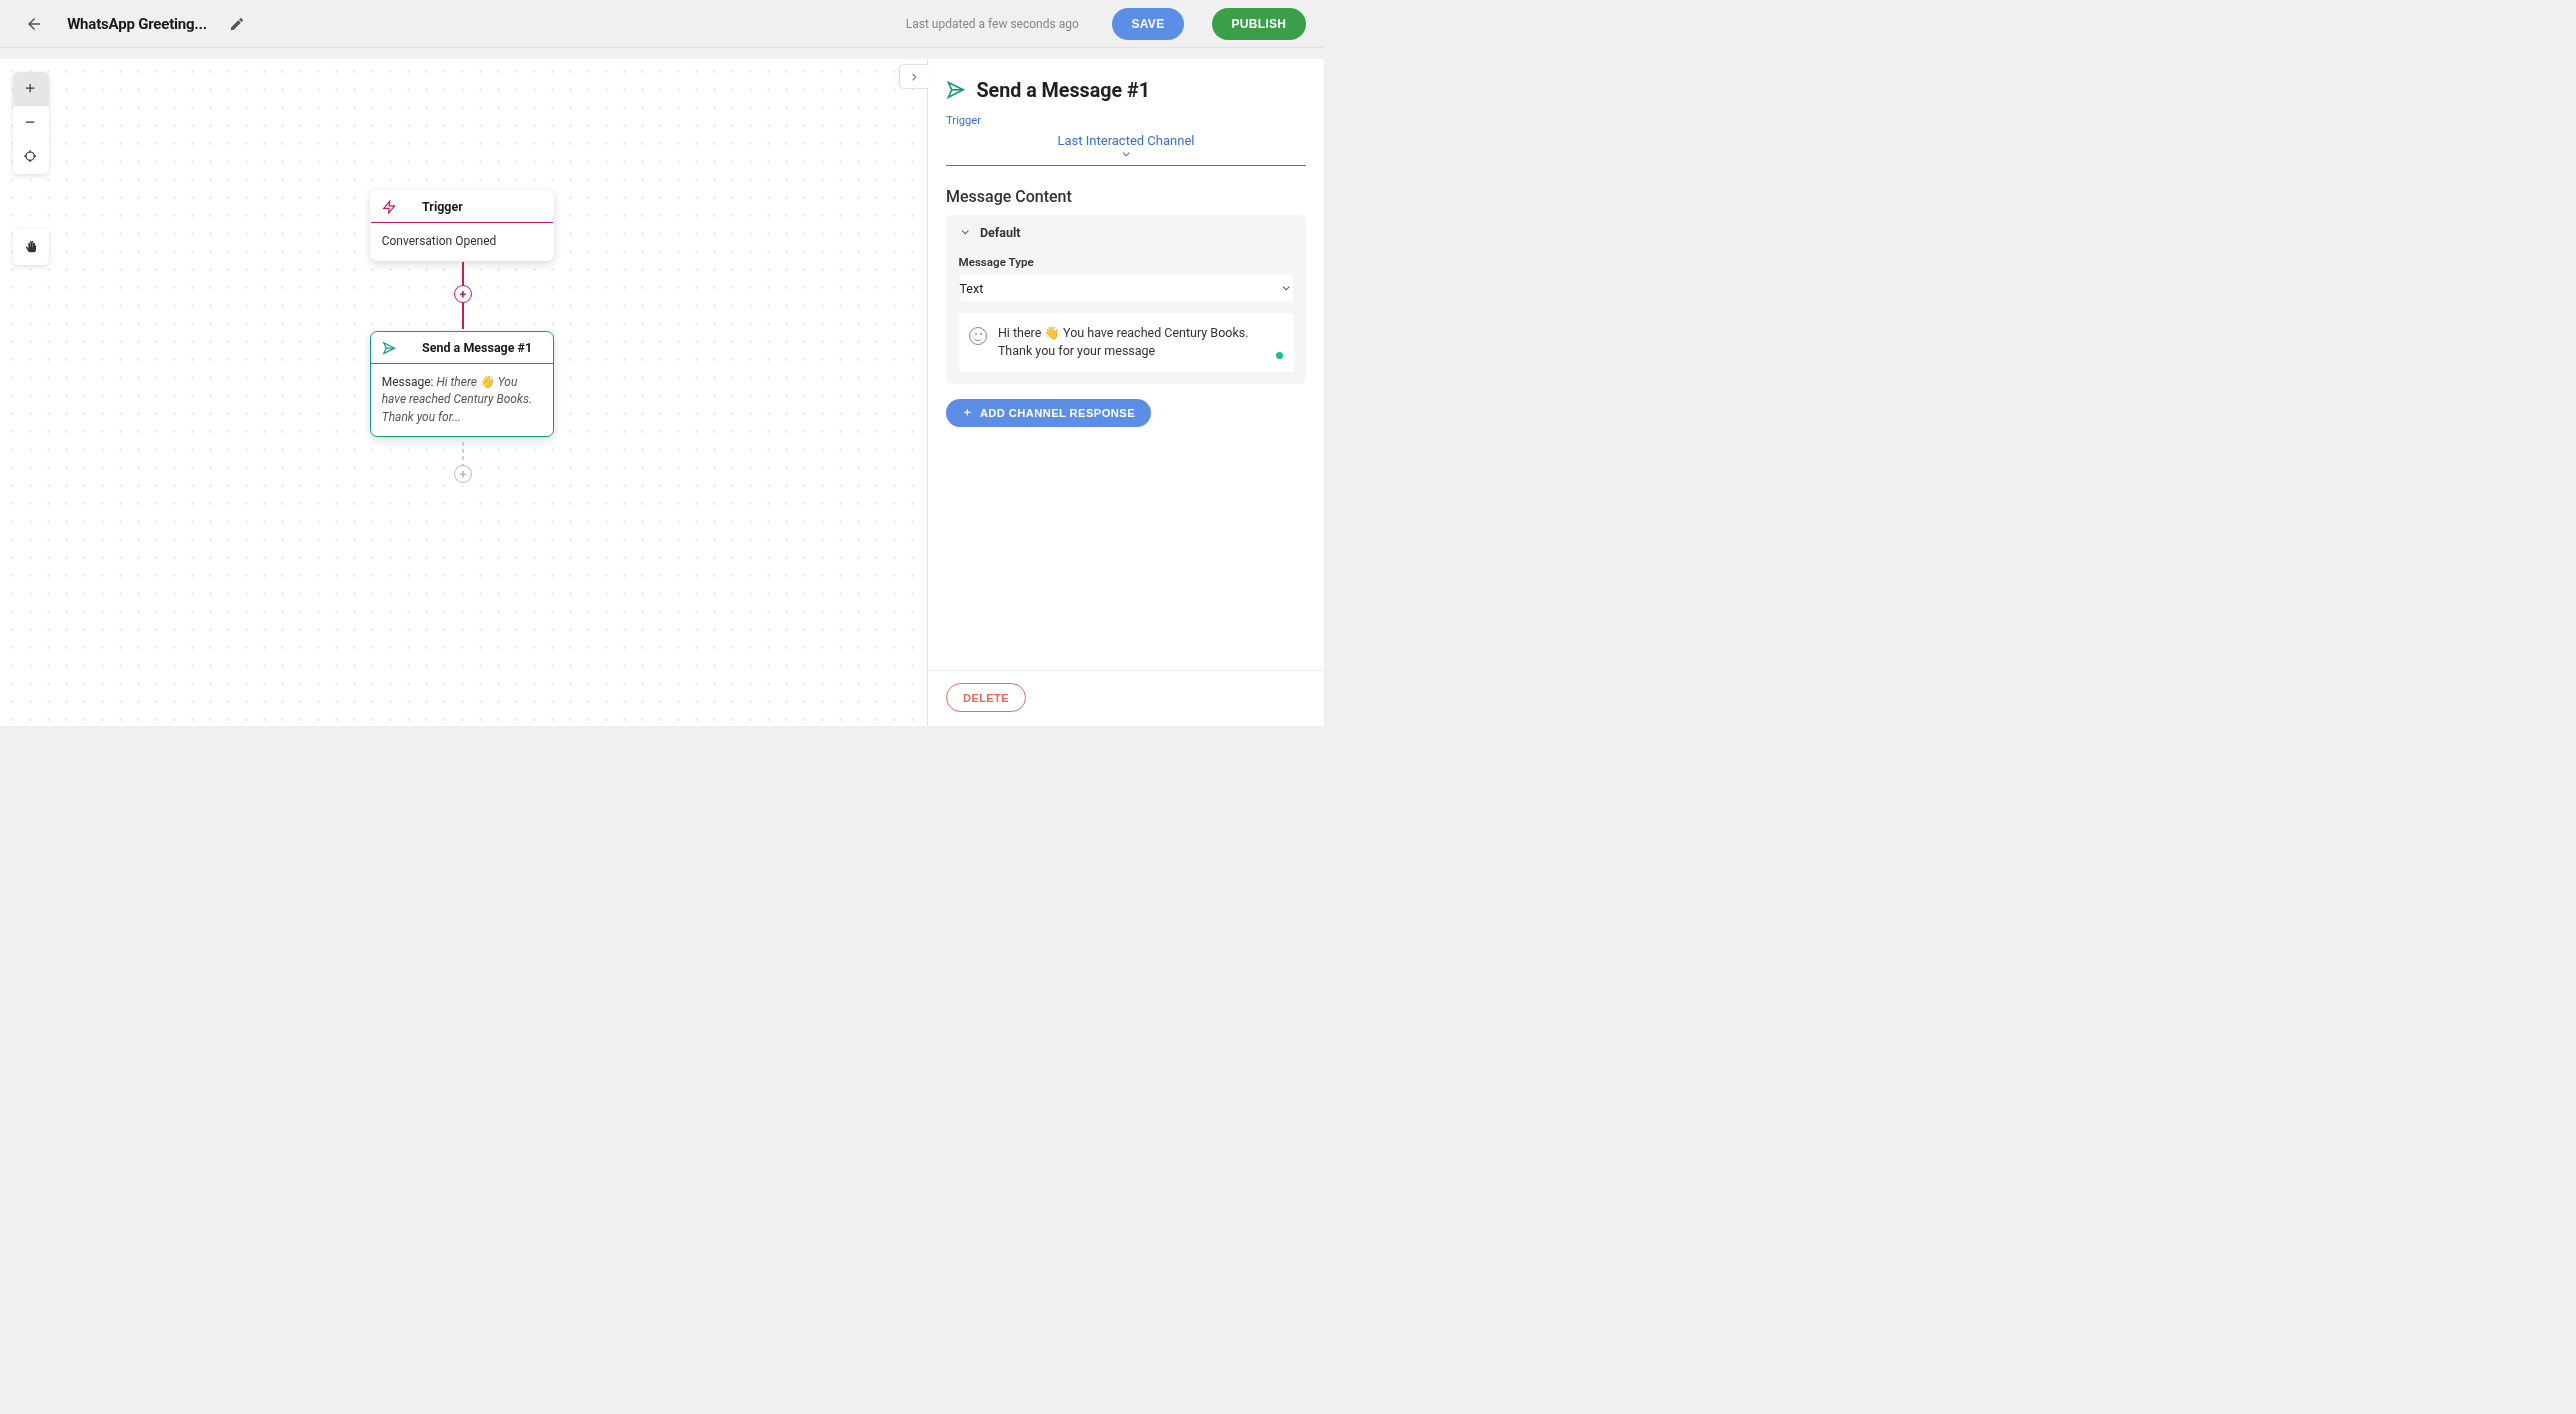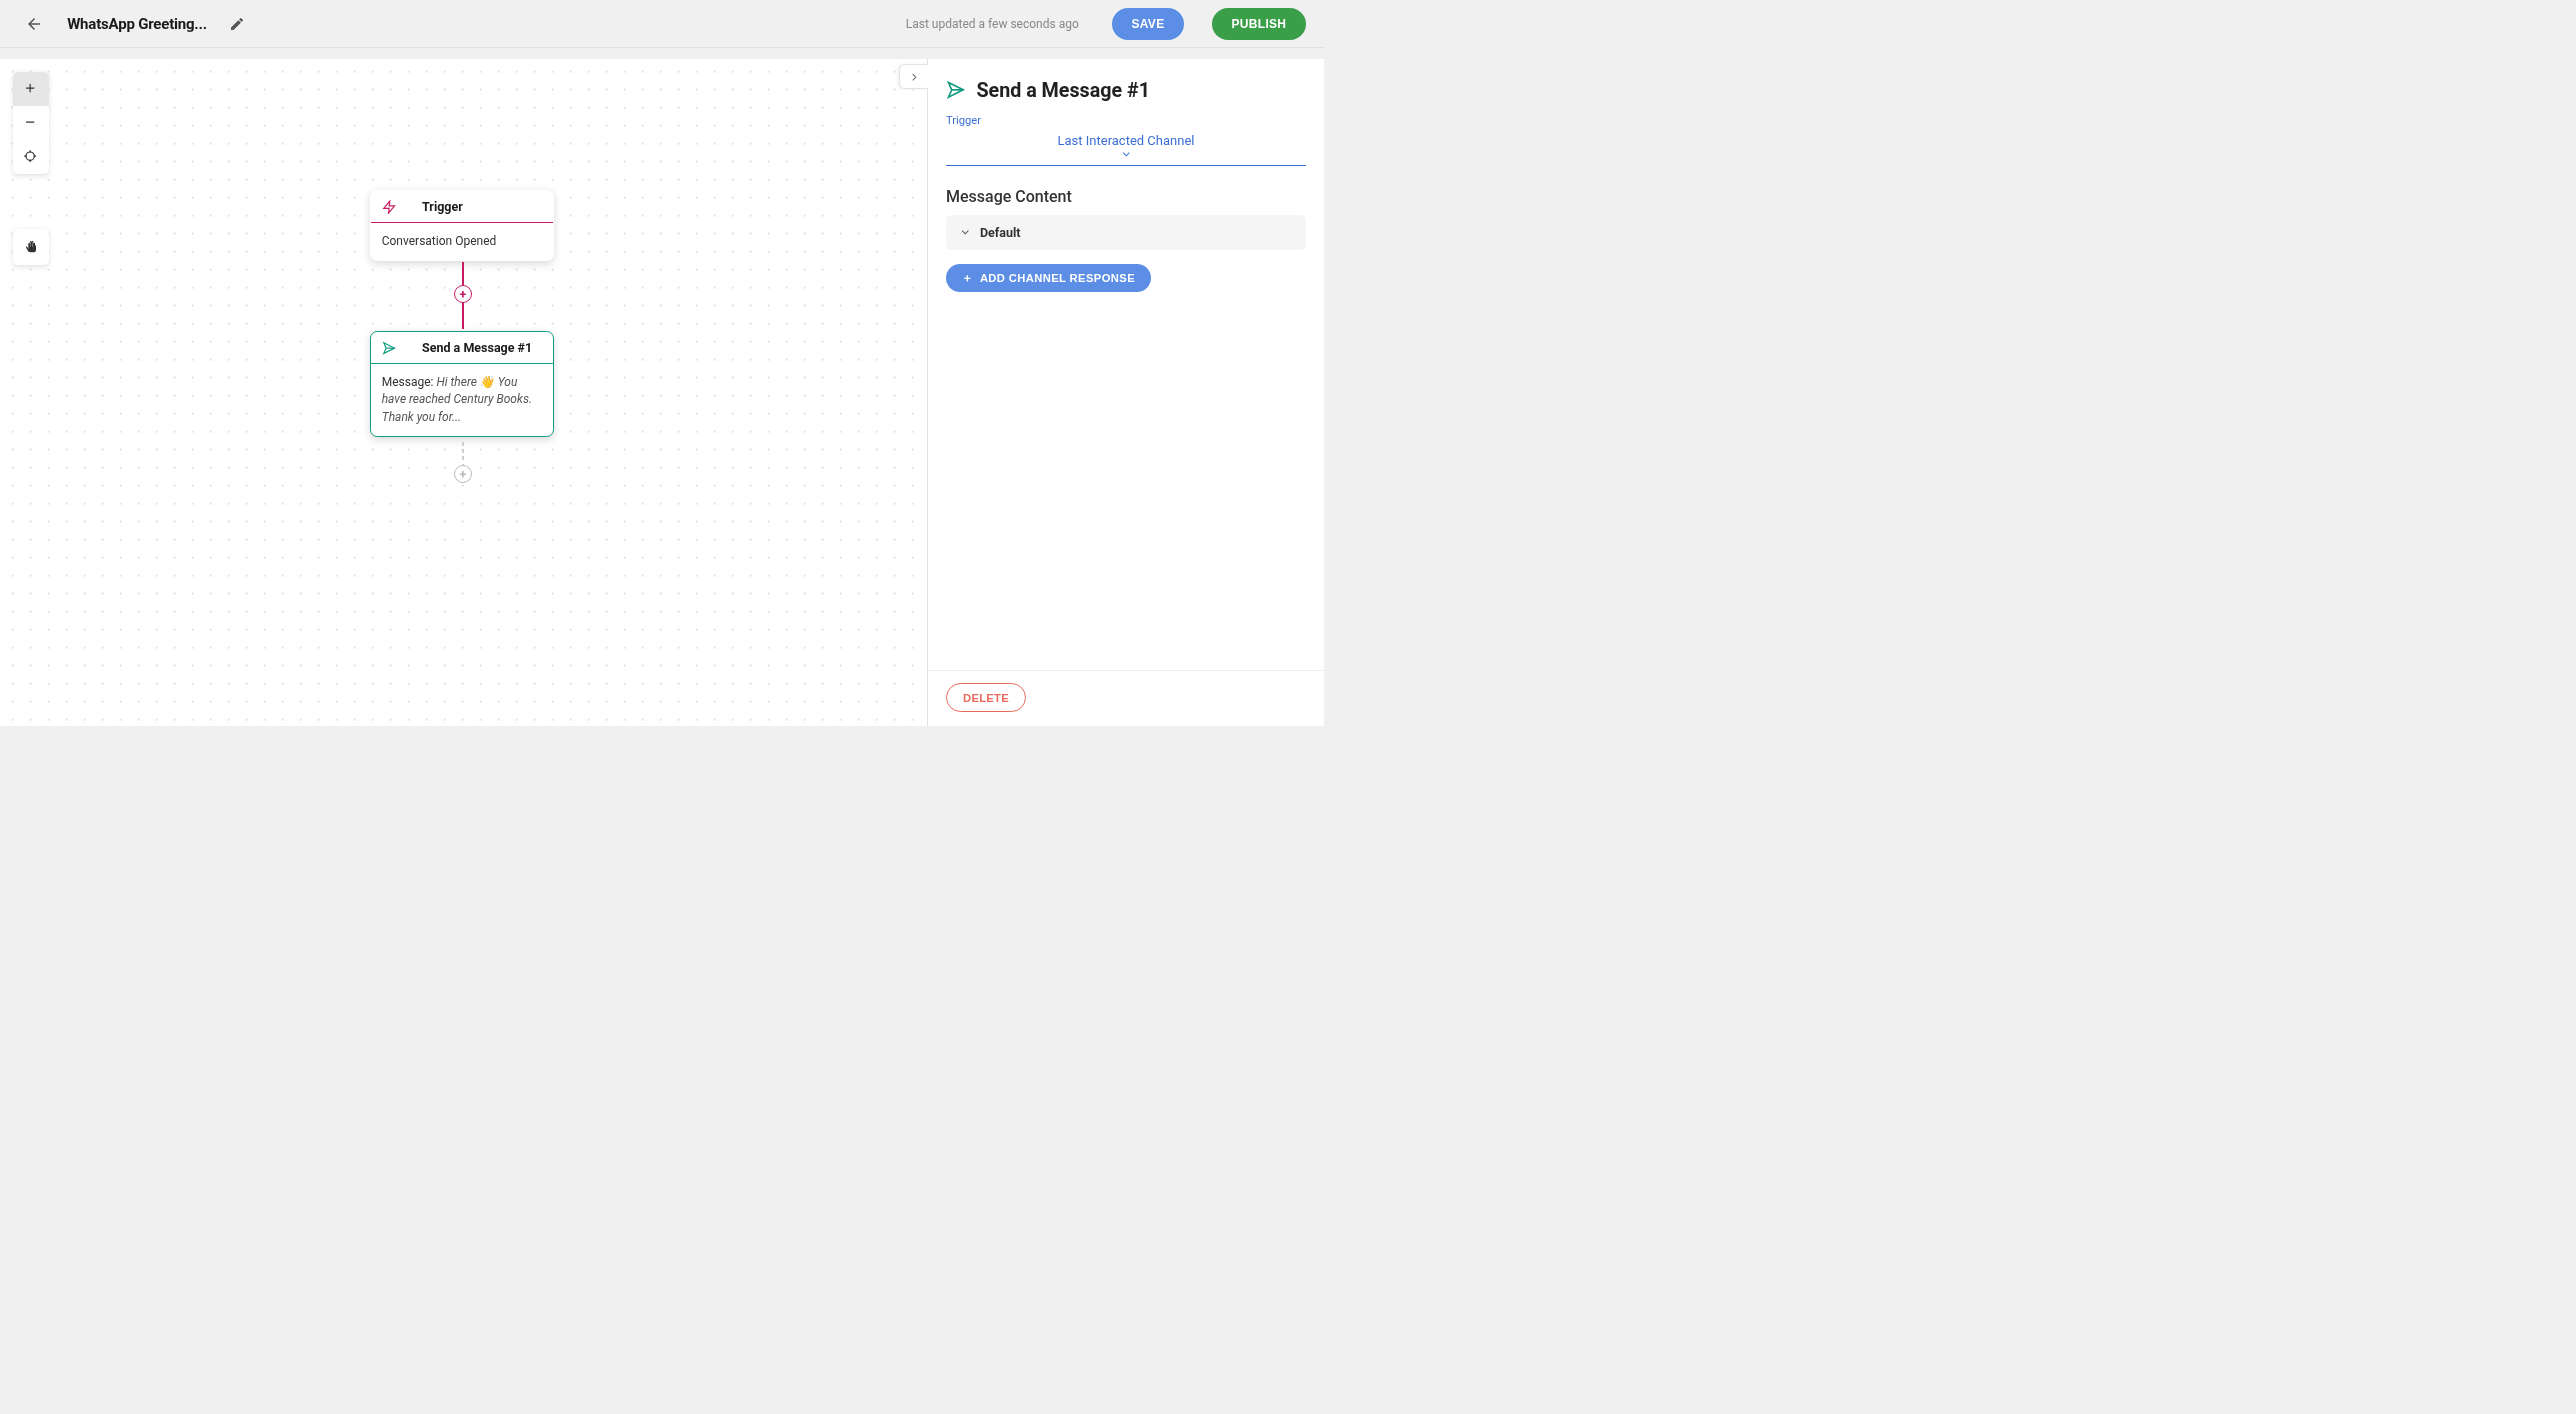--- a/index.html
+++ b/index.html
@@ -430,20 +430,36 @@
 
     <div class="section-label">Message Content</div>
 
     <div class="content-card">
       <div class="card-head">
         <svg viewBox="0 0 24 24" fill="none" stroke="#555" stroke-width="2">
             <polyline points="6 9 12 15 18 9"></polyline>
           </svg>
         <span>Default</span>
       </div>
+      <div class="card-bodygroup">
+        <div class="field-label">Message Type</div>
+        <div class="select-box">
+          <span>Text</span>
+          <svg viewBox="0 0 24 24" fill="none" stroke-width="2">
+              <polyline points="6 9 12 15 18 9"></polyline>
+            </svg>
+        </div>
+        <div class="msg-input">
+          <div class="emoji-btn">
+              <div class="smile"></div>
+            </div>
+          <div class="txt">Hi there 👋 You have reached Century Books. Thank you for your message</div>
+          <div class="green-dot"></div>
+        </div>
+      </div>
     </div>
 
     <button class="btn-response">
       <svg viewBox="0 0 24 24" stroke="#fff" stroke-width="3" fill="none">
           <line x1="12" y1="5" x2="12" y2="19"></line>
           <line x1="5" y1="12" x2="19" y2="12"></line>
         </svg>
       <span>ADD CHANNEL RESPONSE</span>
     </button>
   </div>

